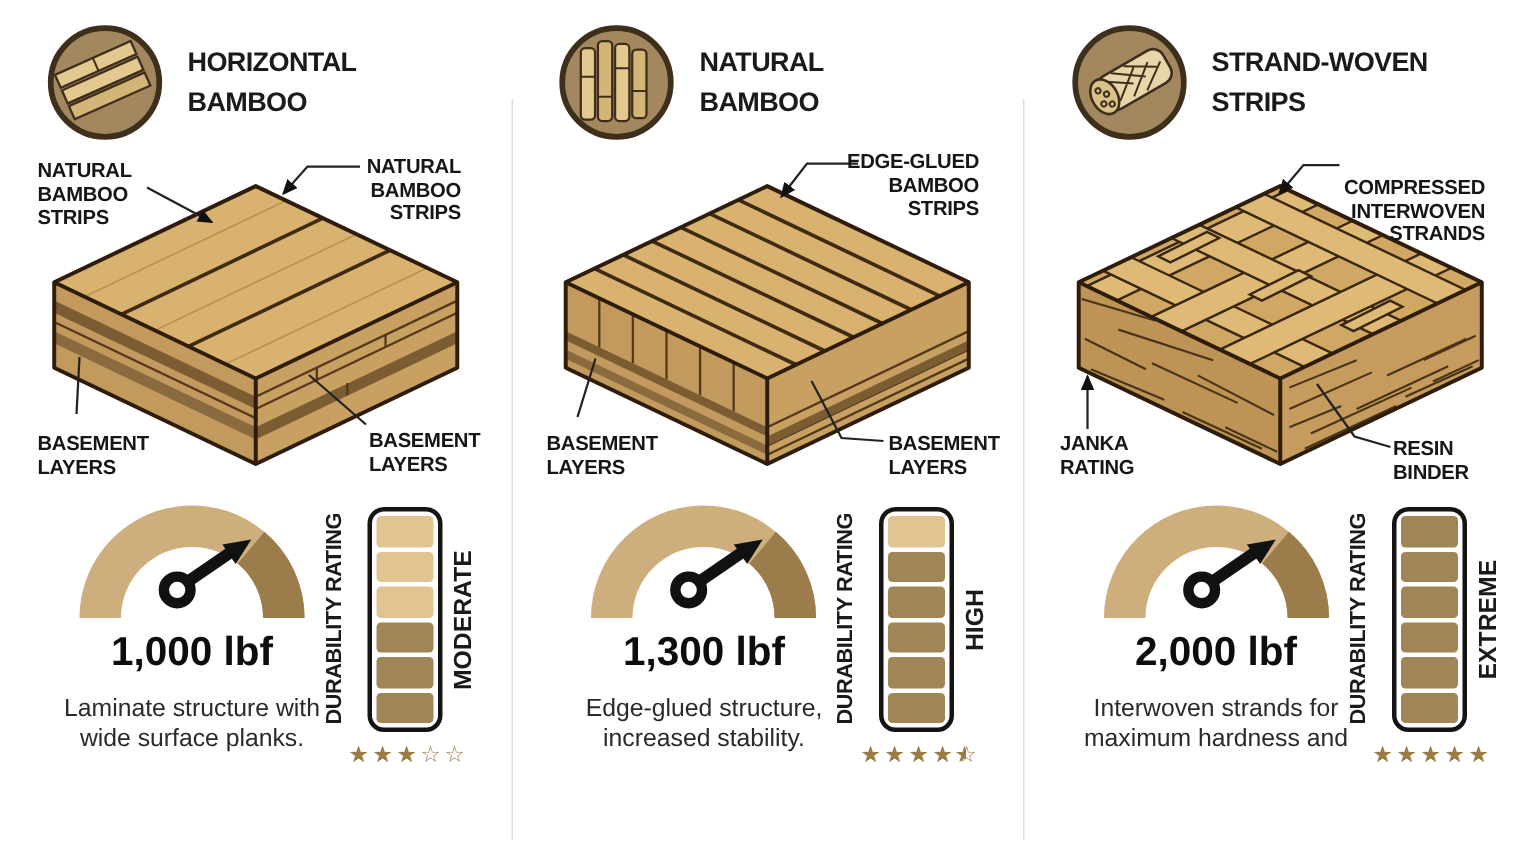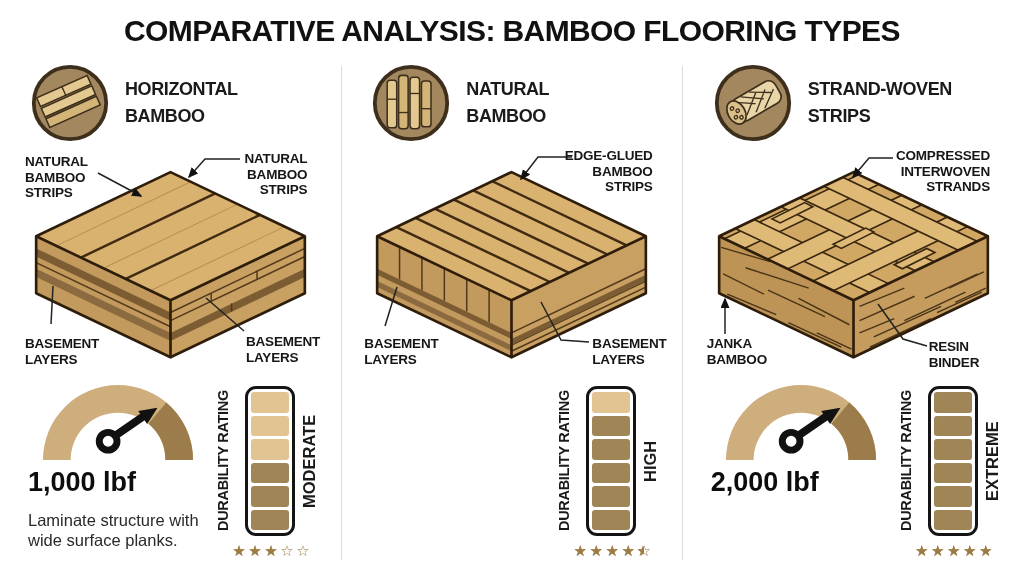--- a/index.html
+++ b/index.html
@@ -18,21 +18,21 @@
   .col{position:relative;width:341.33px;flex:0 0 341.33px;}
   .divider{position:absolute;top:66px;bottom:12px;width:1px;background:var(--divider);}
   .col-header{display:flex;align-items:center;gap:15px;height:86px;padding-left:30px;}
   .circle-icon{width:80px;height:80px;flex:0 0 80px;}
   .col-name{font-size:18px;font-weight:800;line-height:27px;letter-spacing:-0.4px;white-space:pre-line;}
   .illus{position:relative;height:235px;overflow:visible;}
   .block{position:absolute;left:28px;top:22px;width:285px;height:auto;}
   .leaders{position:absolute;left:0;top:0;width:341px;height:250px;overflow:visible;}
   .callout{position:absolute;font-size:13.5px;font-weight:800;line-height:15.5px;white-space:pre-line;color:#161616;letter-spacing:-0.2px;}
   .bottom{position:relative;height:189px;}
-  .gauge-wrap{position:absolute;left:28px;top:2px;width:180px;}
+  .gauge-wrap{position:absolute;left:38px;top:2px;width:180px;text-align:center;}
   .gauge{width:158px;height:79px;display:block;margin:0 auto;}
   .hardness{font-size:27px;font-weight:800;margin-top:5px;color:#0d0d0d;}
   .desc{font-size:16.5px;line-height:20px;margin-top:12px;white-space:pre-line;color:#2a2a2a;}
   .durab{position:absolute;left:215px;top:5px;width:120px;height:184px;}
   .vtext{writing-mode:vertical-rl;transform:rotate(180deg);font-weight:800;}
   .axis-label{position:absolute;left:0;top:0;height:150px;font-size:14.5px;letter-spacing:-0.3px;display:flex;align-items:center;justify-content:center;}
   .bar{position:absolute;left:30px;top:0;width:50px;height:150px;border:3px solid #141414;border-radius:11px;background:#fff;padding:3px;display:flex;flex-direction:column;gap:3px;}
   .seg{flex:1;border-radius:3px;}
   .seg-light{background:var(--segment_light);}
   .seg-dark{background:var(--segment_dark);}
@@ -57,21 +57,20 @@
   .arrowhead{fill:#111;}
   .icon-bg{fill:var(--icon_bg);stroke:var(--icon_ring);stroke-width:4;}
   .icon-wood{fill:var(--icon_wood);stroke:#3e2f1c;stroke-width:1.6;}
   .icon-wood2{fill:#d3b578;stroke:#3e2f1c;stroke-width:1.6;}
   .icon-line{stroke:#3e2f1c;stroke-width:1.4;fill:none;}
 </style>
 </head>
 <body>
 
 <div id="page">
-  <div class="title">COMPARATIVE ANALYSIS: BAMBOO FLOORING TYPES</div>
   <div class="divider" style="left:341px;"></div>
   <div class="divider" style="left:682px;"></div>
 
   <div class="cols">
 
     <div class="col">
       <div class="col-header">
         <svg class="circle-icon" viewBox="0 0 84 84">
           <circle cx="42" cy="42" r="38" class="icon-bg"></circle>
           <g transform="rotate(-24 42 44)">
@@ -215,20 +214,32 @@
         <div class="callout" style="right:30px;top:2px;text-align:right;">EDGE-GLUED
 BAMBOO
 STRIPS</div>
         <div class="callout" style="left:23px;top:190px;text-align:left;">BASEMENT
 LAYERS</div>
         <div class="callout" style="left:251px;top:190px;text-align:left;">BASEMENT
 LAYERS</div>
       </div>
 
       <div class="bottom">
+        <div class="gauge-wrap">
+          <svg class="gauge" viewBox="0 0 160 80">
+            <path class="gauge-light" d="M4 78 A76 76 0 0 1 156 78 L128 78 A48 48 0 0 0 32 78 Z"></path>
+            <path class="gauge-dark" d="M128.9 19.8 A76 76 0 0 1 156 78 L128 78 A48 48 0 0 0 110.9 41.2 Z"></path>
+            <line class="needle" x1="72" y1="57" x2="104" y2="35"></line>
+            <polygon class="needle-head" points="120,25 109.5,41.6 100.5,28.4"></polygon>
+            <circle class="pivot" cx="70" cy="59" r="9"></circle>
+          </svg>
+          <div class="hardness">1,300 lbf</div>
+          <div class="desc">Edge-glued structure,
+increased stability.</div>
+        </div>
         <div class="durab">
           <div class="vtext axis-label">DURABILITY RATING</div>
           <div class="bar">
               <div class="seg seg-light"></div>
               <div class="seg seg-dark"></div>
               <div class="seg seg-dark"></div>
               <div class="seg seg-dark"></div>
               <div class="seg seg-dark"></div>
               <div class="seg seg-dark"></div>
             </div>
@@ -318,39 +329,41 @@
         <svg class="leaders" viewBox="0 0 341 250">
           <defs>
             <marker id="ar3" markerWidth="8" markerHeight="8" refX="6" refY="3" orient="auto">
               <path d="M0 0 L7 3 L0 6 Z" class="arrowhead"></path>
             </marker>
           </defs>
           <polyline class="leader" points="210,12 186,12 170,31" marker-end="url(#ar3)"></polyline>
           <line class="leader" x1="42" y1="188" x2="42" y2="153" marker-end="url(#ar3)"></line>
           <polyline class="leader" points="244,200 220,193 195,158"></polyline>
         </svg>
-        <div class="callout" style="right:34px;top:2px;text-align:right;">COMPRESSED
+        <div class="callout" style="right:34px;top:19px;text-align:right;">COMPRESSED
 INTERWOVEN
 STRANDS</div>
         <div class="callout" style="left:24px;top:190px;text-align:left;">JANKA
-BAMBOO</div>
+RATING</div>
         <div class="callout" style="left:246px;top:193px;text-align:left;">RESIN
 BINDER</div>
       </div>
 
       <div class="bottom">
         <div class="gauge-wrap">
           <svg class="gauge" viewBox="0 0 160 80">
             <path class="gauge-light" d="M4 78 A76 76 0 0 1 156 78 L128 78 A48 48 0 0 0 32 78 Z"></path>
             <path class="gauge-dark" d="M128.9 19.8 A76 76 0 0 1 156 78 L128 78 A48 48 0 0 0 110.9 41.2 Z"></path>
             <line class="needle" x1="72" y1="57" x2="104" y2="35"></line>
             <polygon class="needle-head" points="120,25 109.5,41.6 100.5,28.4"></polygon>
             <circle class="pivot" cx="70" cy="59" r="9"></circle>
           </svg>
           <div class="hardness">2,000 lbf</div>
+          <div class="desc">Interwoven strands for
+maximum hardness and</div>
         </div>
         <div class="durab">
           <div class="vtext axis-label">DURABILITY RATING</div>
           <div class="bar">
               <div class="seg seg-dark"></div>
               <div class="seg seg-dark"></div>
               <div class="seg seg-dark"></div>
               <div class="seg seg-dark"></div>
               <div class="seg seg-dark"></div>
               <div class="seg seg-dark"></div>

